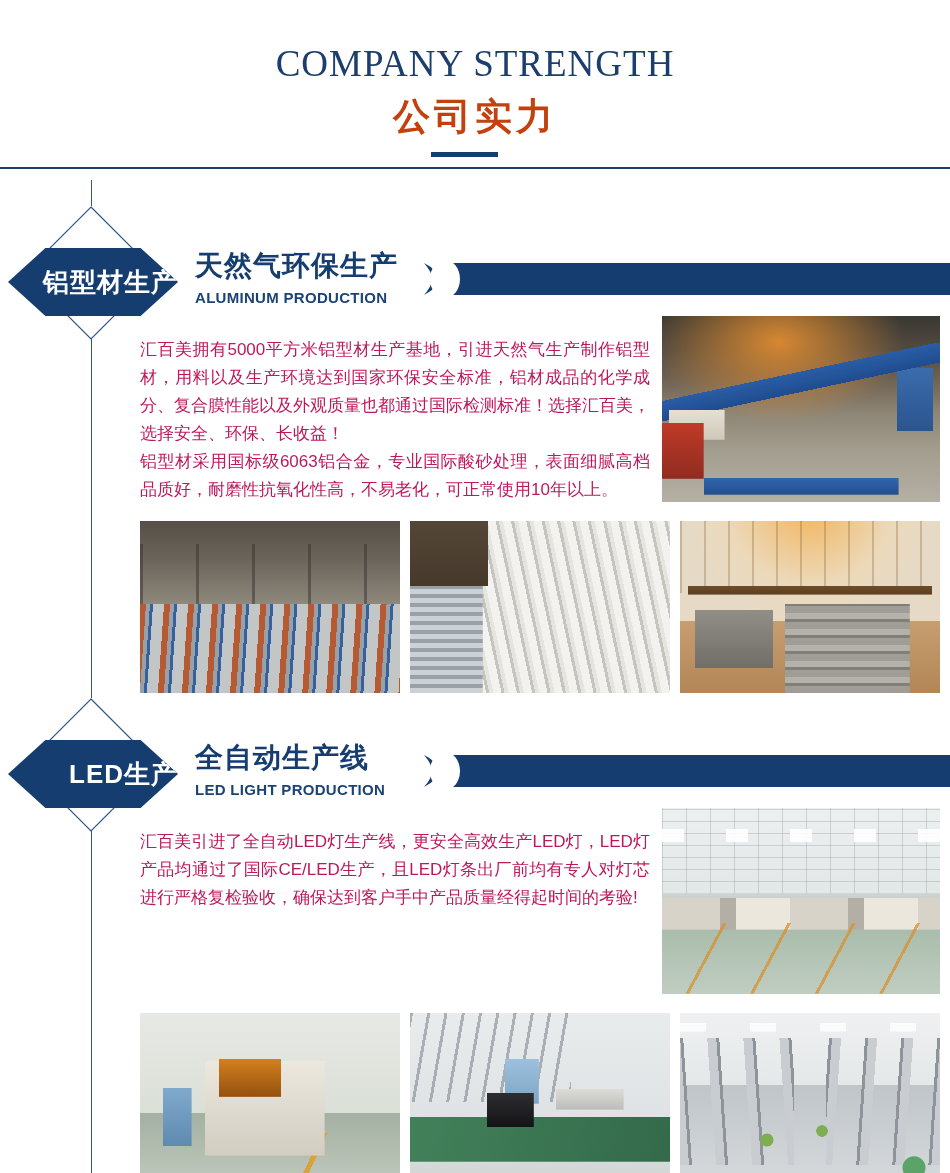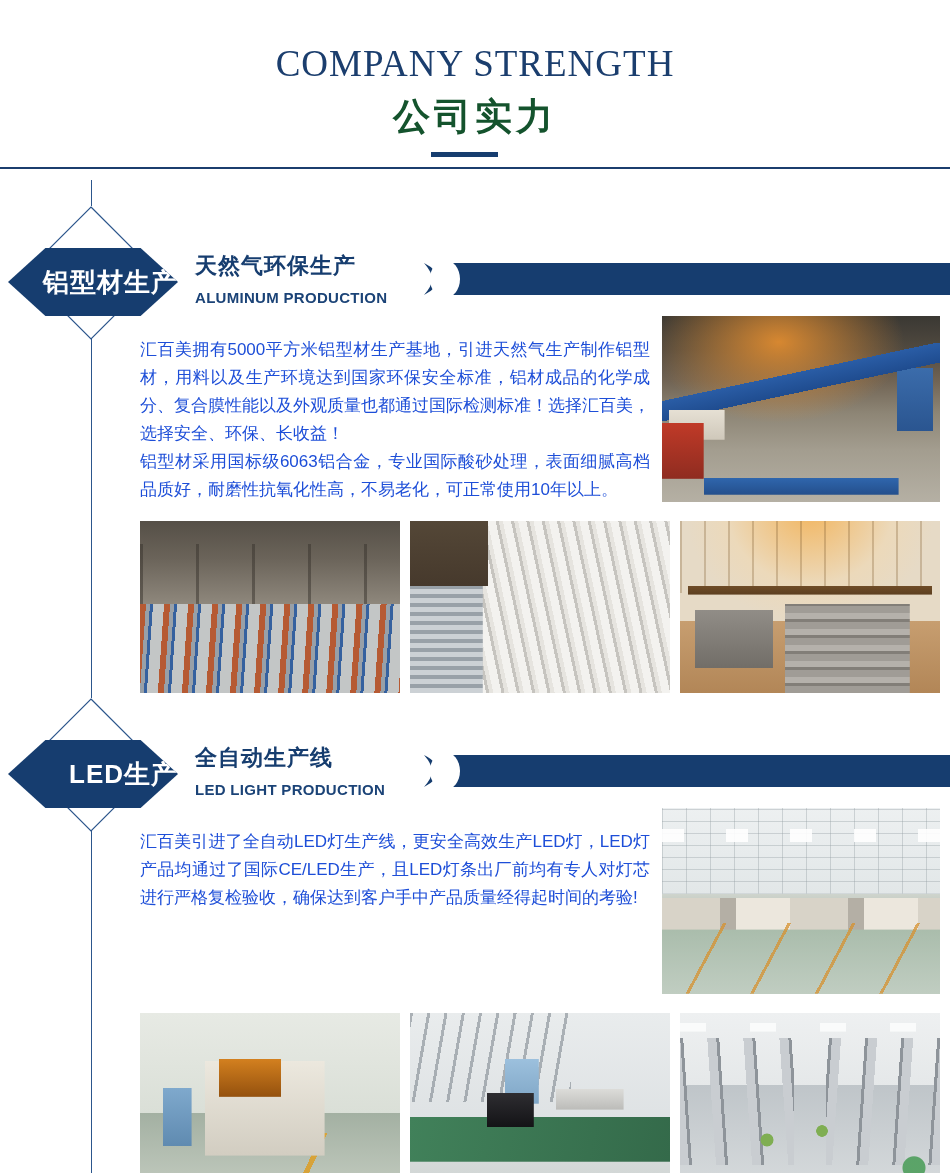--- a/index.html
+++ b/index.html
@@ -4,53 +4,53 @@
 <style>
   html,body{margin:0;padding:0;background:#fff;}
   .page{position:relative;width:950px;height:1173px;margin:8px auto;background:#fff;overflow:hidden;
         font-family:"Liberation Sans","DejaVu Sans",sans-serif;}
 
   
   .hdr-en{position:absolute;top:34px;left:0;width:100%;text-align:center;
           font-family:"Liberation Serif","DejaVu Serif",serif;font-size:37px;letter-spacing:1px;
           color:#1b3e6e;}
   .hdr-cn{position:absolute;top:84px;left:0;width:100%;text-align:center;
-          font-size:37px;font-weight:bold;letter-spacing:4px;color:#14532d;}
+          font-size:37px;font-weight:bold;letter-spacing:4px;color:#c2410c;}
   .hdr-bar{position:absolute;top:144px;left:431px;width:67px;height:5px;background:#163d6f;}
   .hdr-rule{position:absolute;top:159px;left:0;width:100%;height:2px;background:#1b3e6e;}
 
   
   .vline{position:absolute;left:91px;width:1px;background:#2c568c;}
   .v1{top:172px;height:26px;}
   .v2{top:331px;height:359px;}
   .v3{top:823px;height:350px;}
 
   
   .sec{position:absolute;left:0;right:0;}
   .sec1{top:195px;height:492px;}
   .sec2{top:687px;height:486px;}
 
   .diamond{position:absolute;left:24px;top:3px;}
   .hex{position:absolute;left:8px;top:45px;width:170px;height:68px;background:#163d6f;
        clip-path:polygon(0 50%,22% 0,78% 0,100% 50%,78% 100%,22% 100%);
        display:flex;align-items:center;justify-content:flex-end;}
   .hex span{color:#fff;font-size:26px;font-weight:bold;letter-spacing:1px;}
 
-  .sec-title{position:absolute;left:195px;top:46px;margin:0;font-size:22px;line-height:34px;
+  .sec-title{position:absolute;left:195px;top:46px;margin:0;font-size:28px;line-height:34px;
              font-weight:bold;color:#163d6f;letter-spacing:1px;}
   .sec-sub{position:absolute;left:195px;top:86px;font-size:15px;font-weight:600;
            letter-spacing:.3px;color:#1b4377;}
 
   .notch{position:absolute;left:424px;top:60px;}
   .banner{position:absolute;left:446px;right:0;top:60px;height:32px;background:#163d6f;}
   .banner::before{content:"";position:absolute;left:-16px;top:-3px;width:30px;height:38px;
                   background:#fff;border-radius:50%;}
 
   .body{position:absolute;left:140px;top:133px;width:510px;font-size:17px;line-height:28px;
-        color:#1d4ed8;text-align:justify;}
+        color:#be185d;text-align:justify;}
   .body p{margin:0;}
 
   
   .photo{background-color:#cfcfca;}
   .main-photo{position:absolute;left:662px;top:113px;width:278px;height:186px;}
   .row{position:absolute;left:140px;top:318px;display:flex;gap:10px;}
   .row .photo{width:260px;height:172px;}
 
   .ph-a-main{background:
     linear-gradient(#c03a28,#8f2c20) 0% 82%/15% 30% no-repeat,

